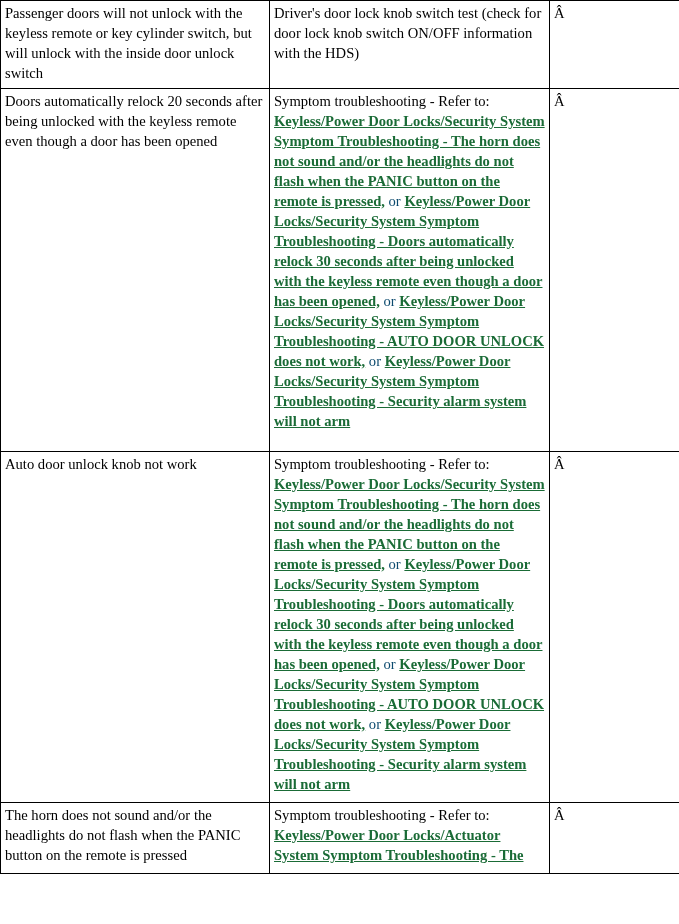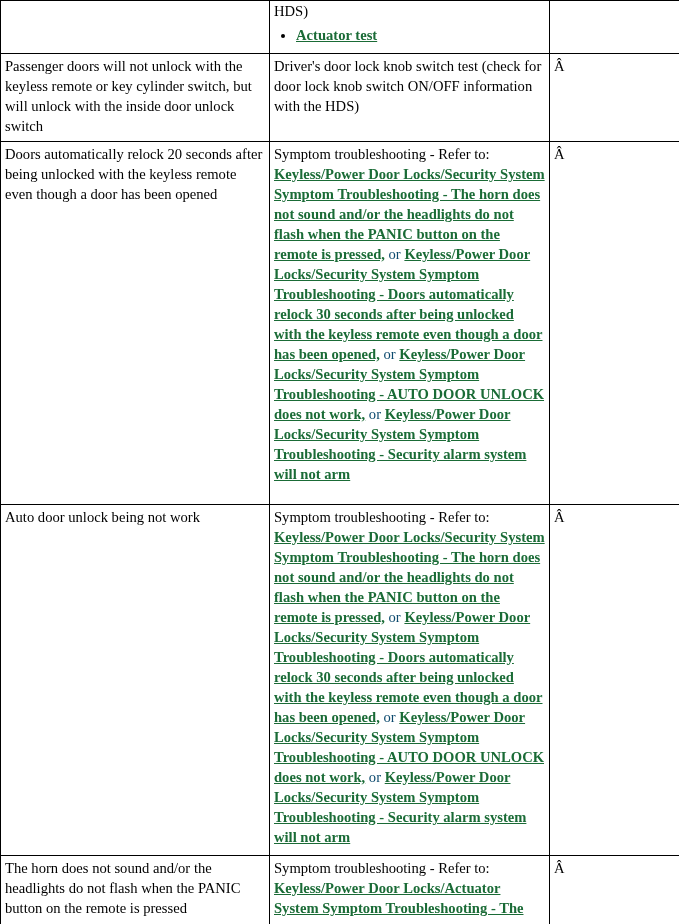--- a/index.html
+++ b/index.html
@@ -84,34 +84,20 @@
 <body>
 
 <table class="dtc-table">
   <colgroup>
     <col class="c-symptom">
     <col class="c-action">
     <col class="c-notes">
   </colgroup>
   <tbody>
 
-    <tr class="row-clipped">
-      <td class="cell-symptom">
-        <span></span>
-      </td>
-      <td class="cell-action">
-        <span class="clip-text">HDS)</span>
-        <ul class="bullet-list">
-          <li><span class="ref-link">Actuator test</span></li>
-        </ul>
-      </td>
-      <td class="cell-notes">
-        <span class="mojibake"></span>
-      </td>
-    </tr>
 
     <tr class="row-passenger">
       <td class="cell-symptom">
         <span>Passenger doors will not unlock with the keyless remote or key cylinder switch, but will unlock with the inside door unlock switch</span>
       </td>
       <td class="cell-action">
         <span>Driver's door lock knob switch test (check for door lock knob switch ON/OFF information with the HDS)</span>
       </td>
       <td class="cell-notes">
         <span class="mojibake">Â</span>
@@ -126,21 +112,21 @@
         <span>Symptom troubleshooting - Refer to:</span>
         <span class="ref-link">Keyless/Power Door Locks/Security System Symptom Troubleshooting - The horn does not sound and/or the headlights do not flash when the PANIC button on the remote is pressed,</span><span class="plain"> or </span><span class="ref-link">Keyless/Power Door Locks/Security System Symptom Troubleshooting - Doors automatically relock 30 seconds after being unlocked with the keyless remote even though a door has been opened,</span><span class="plain"> or </span><span class="ref-link">Keyless/Power Door Locks/Security System Symptom Troubleshooting - AUTO DOOR UNLOCK does not work,</span><span class="plain"> or </span><span class="ref-link">Keyless/Power Door Locks/Security System Symptom Troubleshooting - Security alarm system will not arm</span>
       </td>
       <td class="cell-notes">
         <span class="mojibake">Â</span>
       </td>
     </tr>
 
     <tr class="row-autounlock">
       <td class="cell-symptom">
-        <span>Auto door unlock being not work</span>
+        <span>Auto door unlock knob not work</span>
       </td>
       <td class="cell-action">
         <span>Symptom troubleshooting - Refer to:</span>
         <span class="ref-link">Keyless/Power Door Locks/Security System Symptom Troubleshooting - The horn does not sound and/or the headlights do not flash when the PANIC button on the remote is pressed,</span><span class="plain"> or </span><span class="ref-link">Keyless/Power Door Locks/Security System Symptom Troubleshooting - Doors automatically relock 30 seconds after being unlocked with the keyless remote even though a door has been opened,</span><span class="plain"> or </span><span class="ref-link">Keyless/Power Door Locks/Security System Symptom Troubleshooting - AUTO DOOR UNLOCK does not work,</span><span class="plain"> or </span><span class="ref-link">Keyless/Power Door Locks/Security System Symptom Troubleshooting - Security alarm system will not arm</span>
       </td>
       <td class="cell-notes">
         <span class="mojibake">Â</span>
       </td>
     </tr>
 

